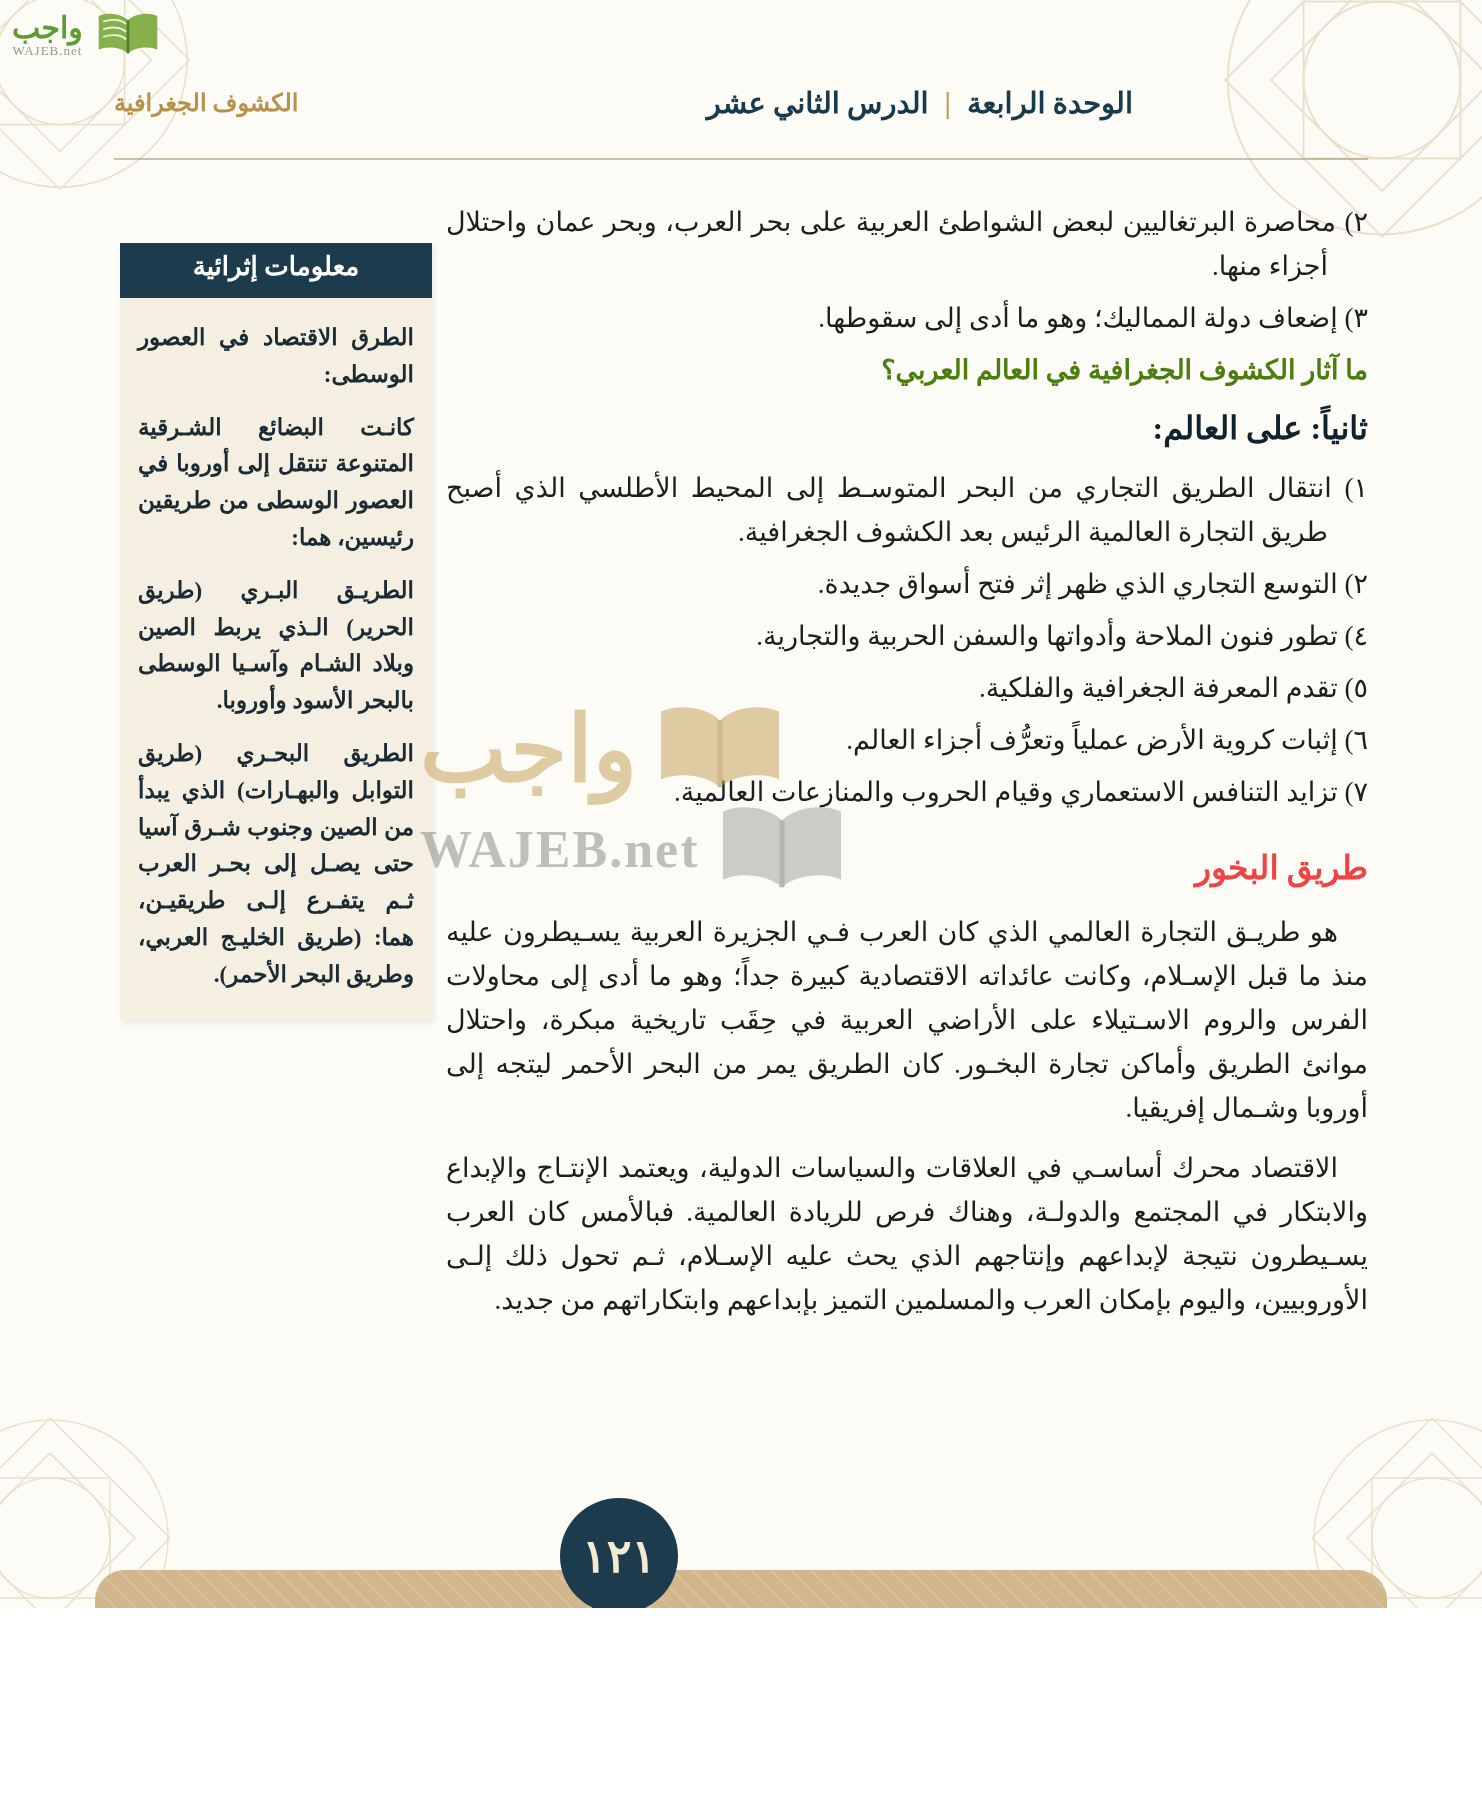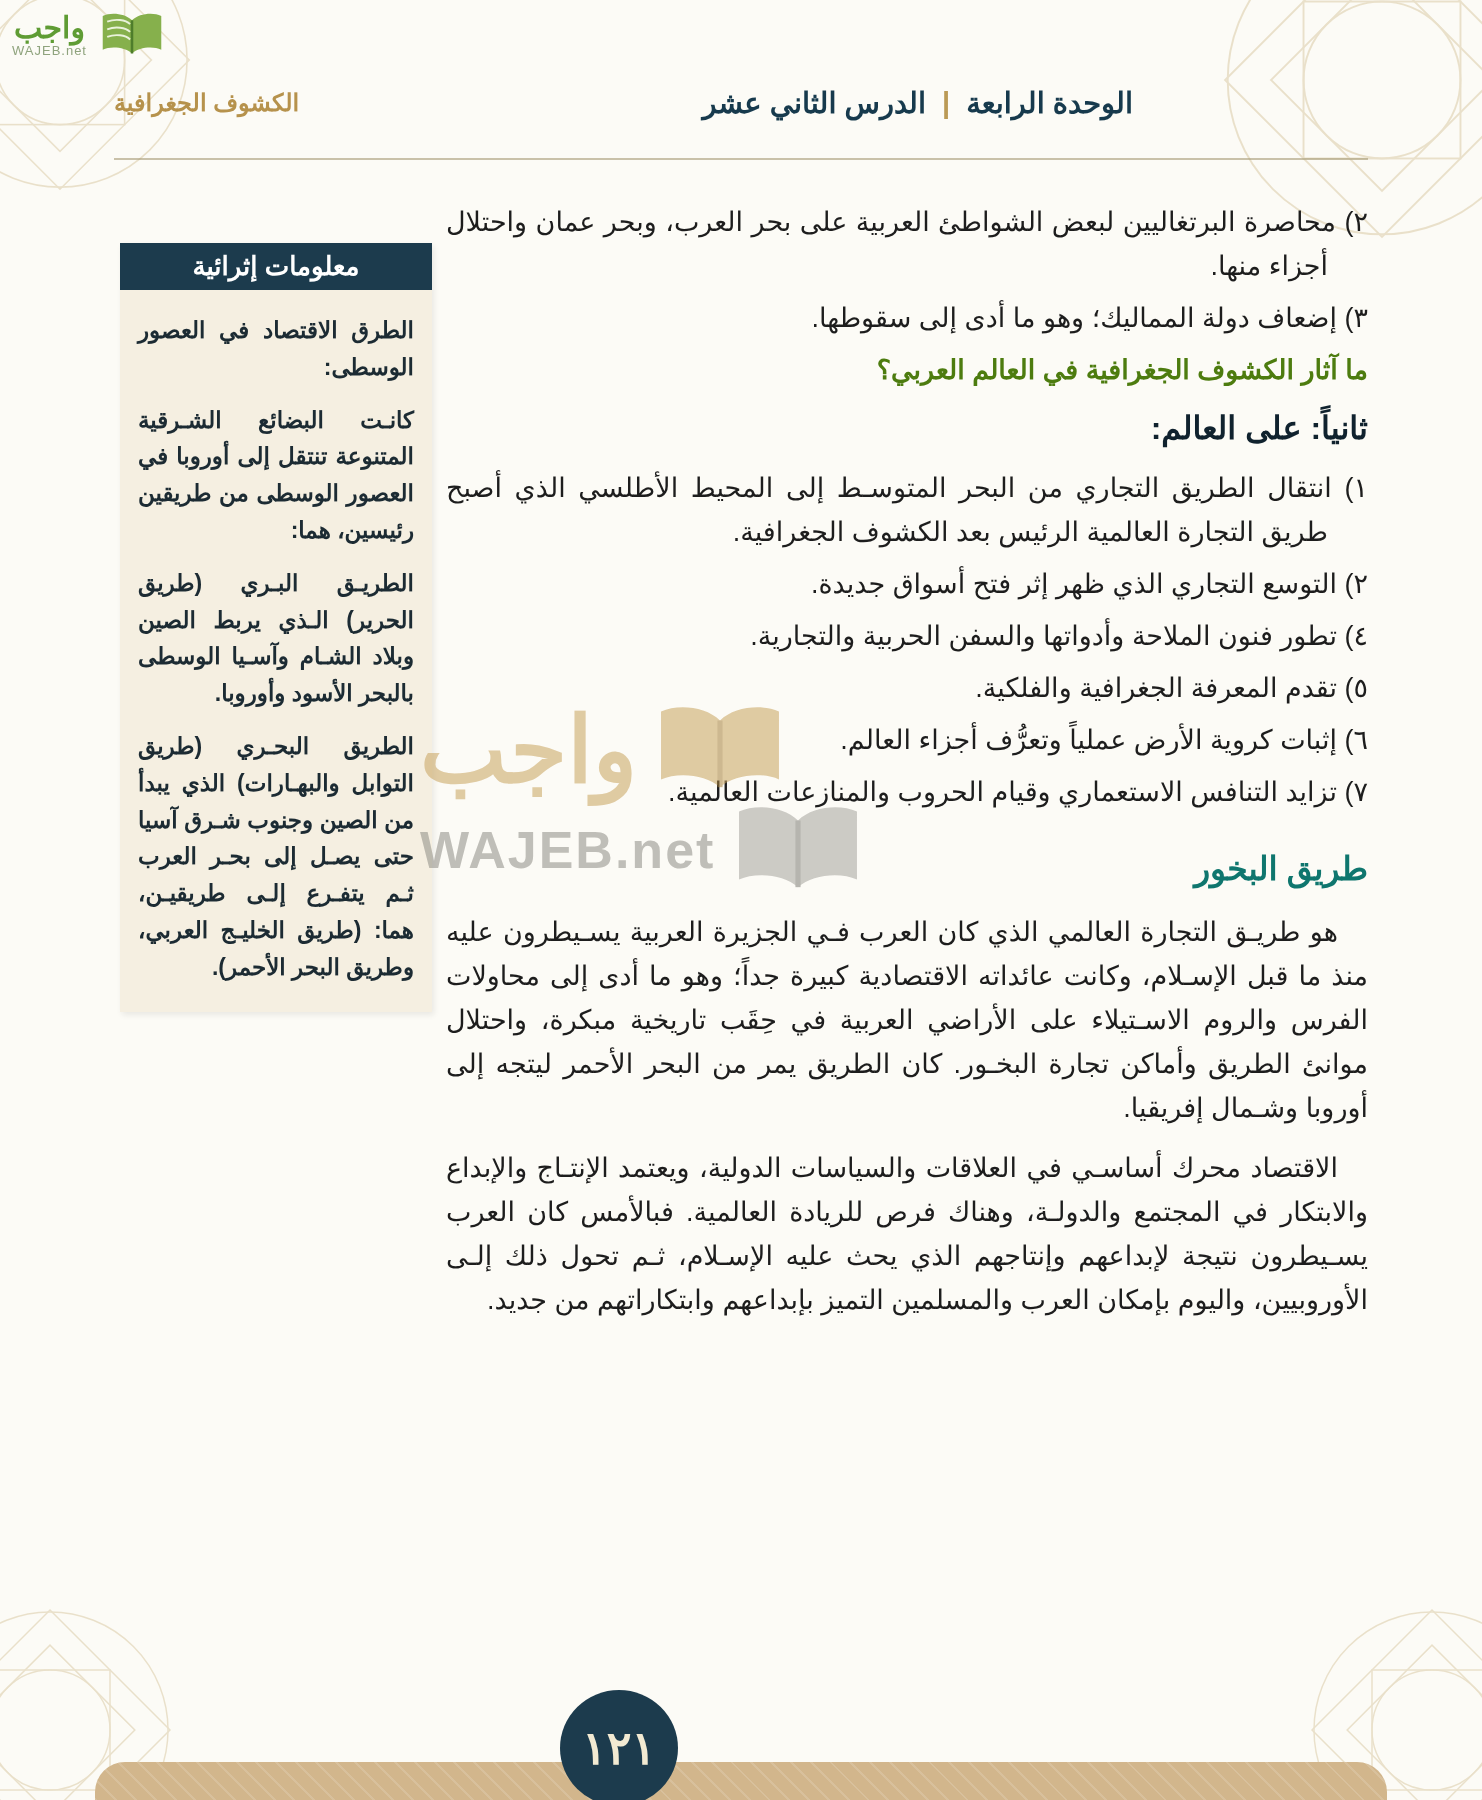--- a/index.html
+++ b/index.html
@@ -1,22 +1,22 @@
 <!DOCTYPE html>
 <html lang="ar" dir="rtl"><head>
 <meta charset="utf-8">
 <style>
   html, body { margin: 0; padding: 0; background: #ffffff; }
   .page {
     position: relative;
-    width: 1482px; height: 1800px;
+    width: 1482px; height: 1608px;
     background: #fcfbf6;
     overflow: hidden;
     direction: rtl;
-    font-family: Liberation Sans, sans-serif;
+    font-family: Liberation Serif, serif;
   }
 
   
   .corner { position: absolute; opacity: .5; pointer-events: none; }
   .corner-tl { top: -80px; left: -80px; }
   .corner-tr { top: -90px; right: -70px; }
   .corner-bl { bottom: -60px; left: -80px; }
   .corner-br { bottom: -60px; right: -80px; }
 
   
@@ -27,31 +27,31 @@
 
   
   .header { position: absolute; top: 86px; left: 114px; right: 114px; display: flex; justify-content: space-between; align-items: center; }
   .header-main { margin-right: 235px; font-size: 29px; font-weight: bold; color: #173a4d; white-space: nowrap; }
   .header-sep { color: #bb9a55; margin: 0 16px; }
   .header-topic { font-size: 24px; font-weight: bold; color: #b6924c; white-space: nowrap; }
   .rule { position: absolute; top: 158px; left: 114px; right: 114px; height: 2px; background: #a79b77; opacity: .6; }
 
   
   .sidebar { position: absolute; top: 243px; left: 120px; width: 312px; box-shadow: 2px 3px 6px rgba(0,0,0,.08); }
-  .sidebar-title { background: #1c3b4d; color: #ffffff; text-align: center; font-size: 26px; font-weight: bold; padding: 8px 0 8px; }
+  .sidebar-title { background: #1c3b4d; color: #ffffff; text-align: center; font-size: 26px; font-weight: bold; padding: 8px 0 16px; }
   .sidebar-body { background: #f5efe1; padding: 22px 18px 26px; font-size: 23px; font-weight: bold; line-height: 1.6; color: #1c2b33; text-align: justify; }
   .sidebar-body p { margin: 0 0 16px; }
   .sidebar-body p:last-child { margin-bottom: 0; }
 
   
   .main { position: absolute; top: 200px; right: 114px; width: 922px; font-size: 27px; line-height: 1.63; color: #1d1d1d; text-align: justify; }
   .item { padding-right: 40px; text-indent: -40px; margin-bottom: 8px; }
   .question { color: #4d7c0f; font-weight: bold; margin: 0 0 10px; }
   .world-heading { font-size: 32px; font-weight: bold; color: #10222e; margin: 4px 0 12px; }
-  .incense-heading { font-size: 33px; font-weight: bold; color: #0f766e; margin: 28px 0 14px; }
+  .incense-heading { font-size: 33px; font-weight: bold; color: #ef4444; margin: 28px 0 14px; }
   .para { text-indent: 30px; margin: 0 0 16px; }
 
   
   .watermark { position: absolute; top: 700px; left: 420px; width: 520px; opacity: .55; pointer-events: none; z-index: 5; direction: ltr; }
   .wm-row { display: flex; align-items: center; gap: 8px; }
   .wm-ar { font-size: 92px; font-weight: bold; color: #c9a45f; line-height: 1; }
   .wm-en { font-size: 52px; font-weight: bold; color: #8f8d86; letter-spacing: 2px; line-height: 1; }
 
   
   .strip { position: absolute; bottom: 0; left: 95px; right: 95px; height: 38px; background: #d2b68c; border-radius: 30px 30px 0 0; overflow: hidden; }

